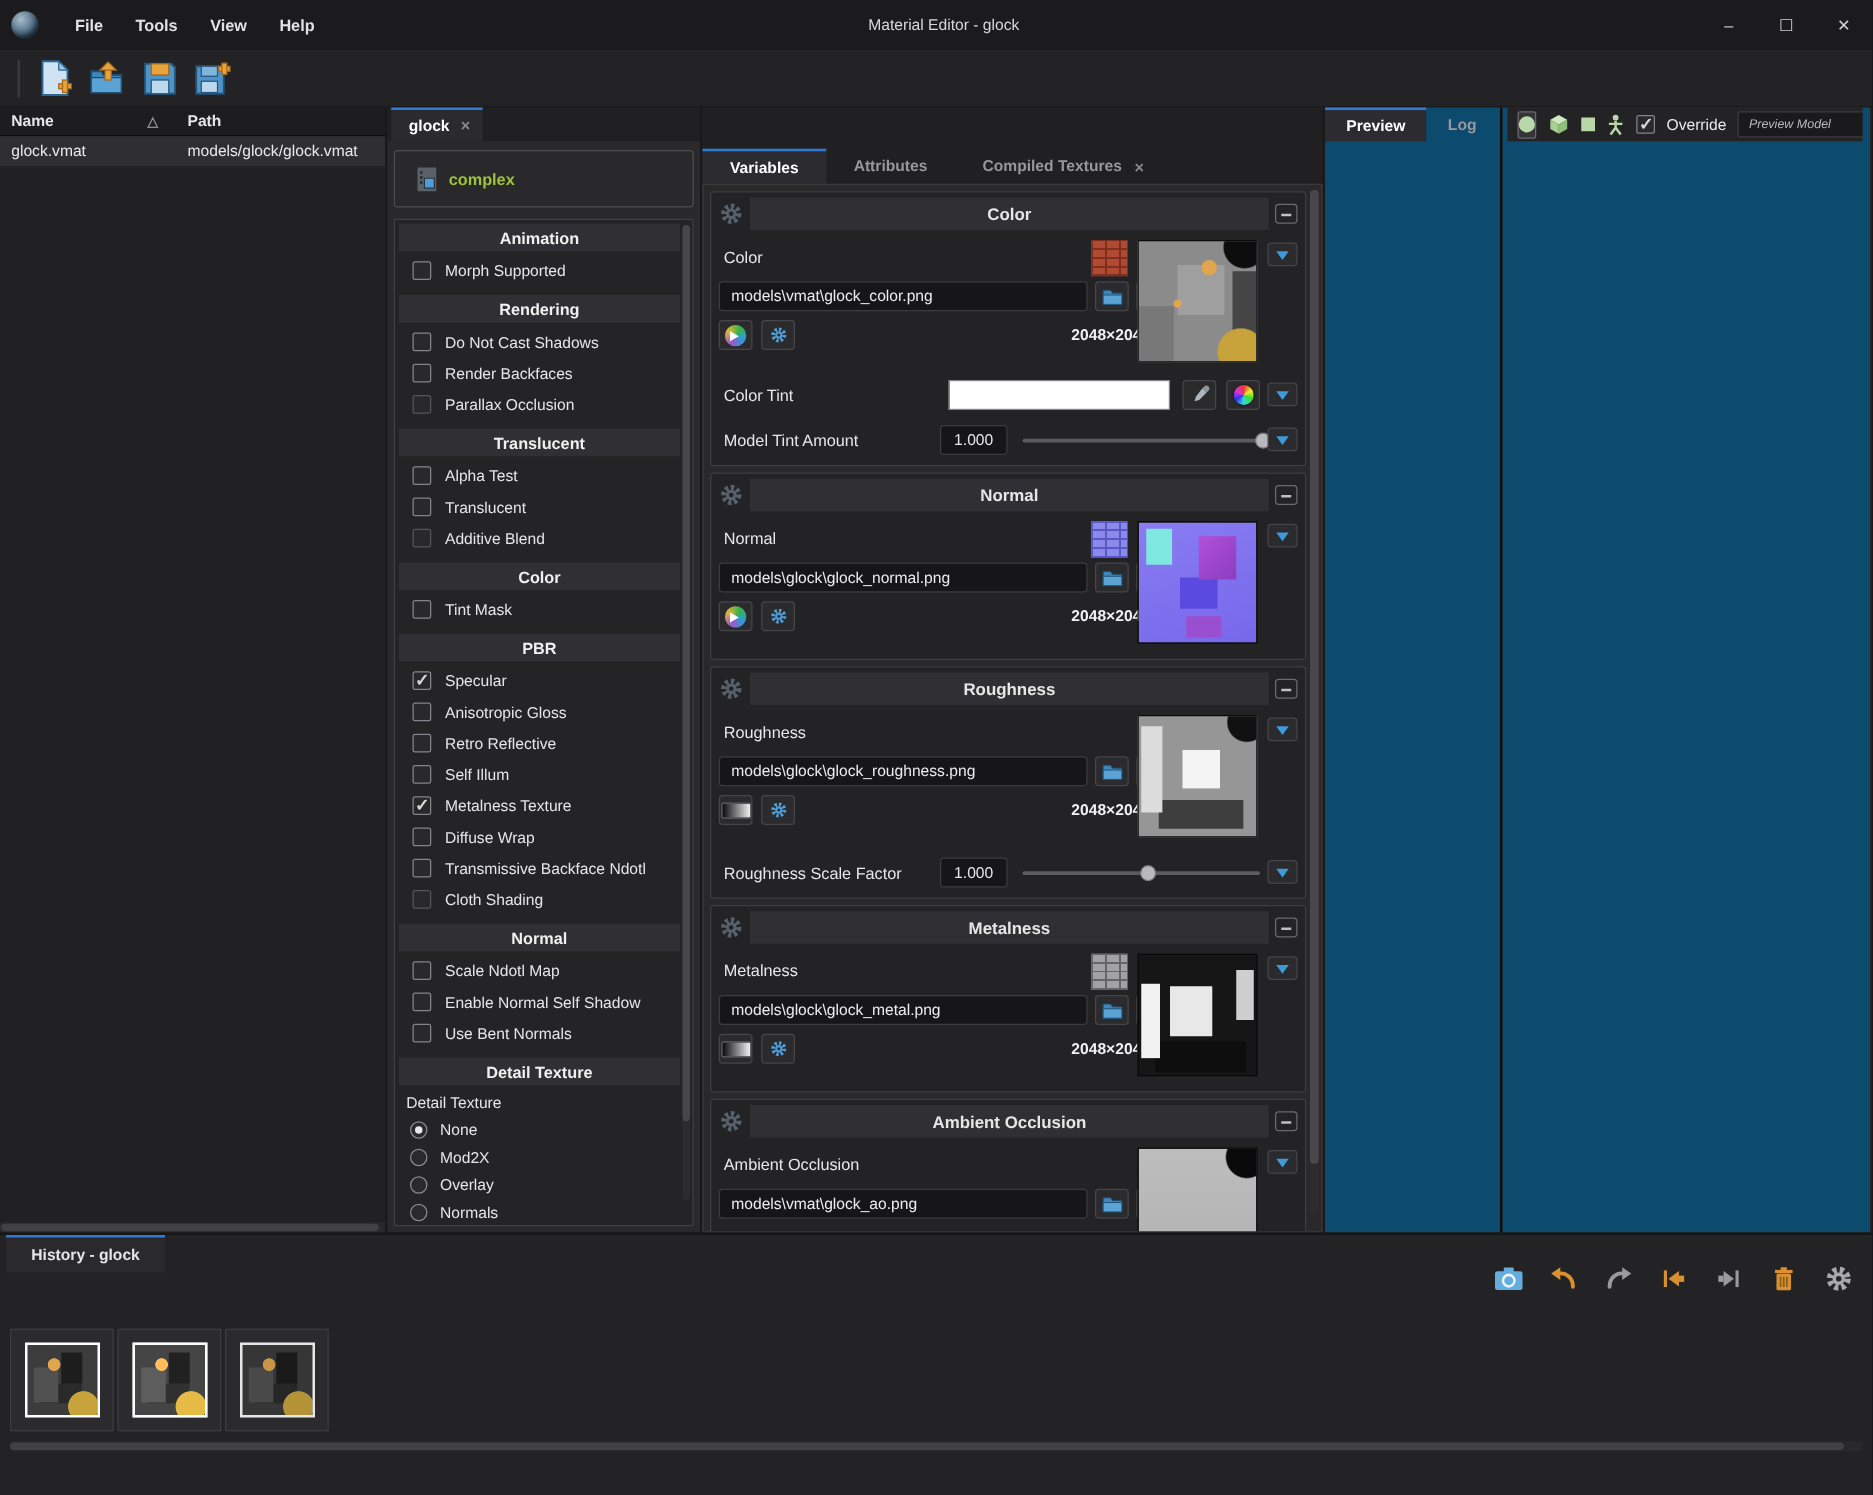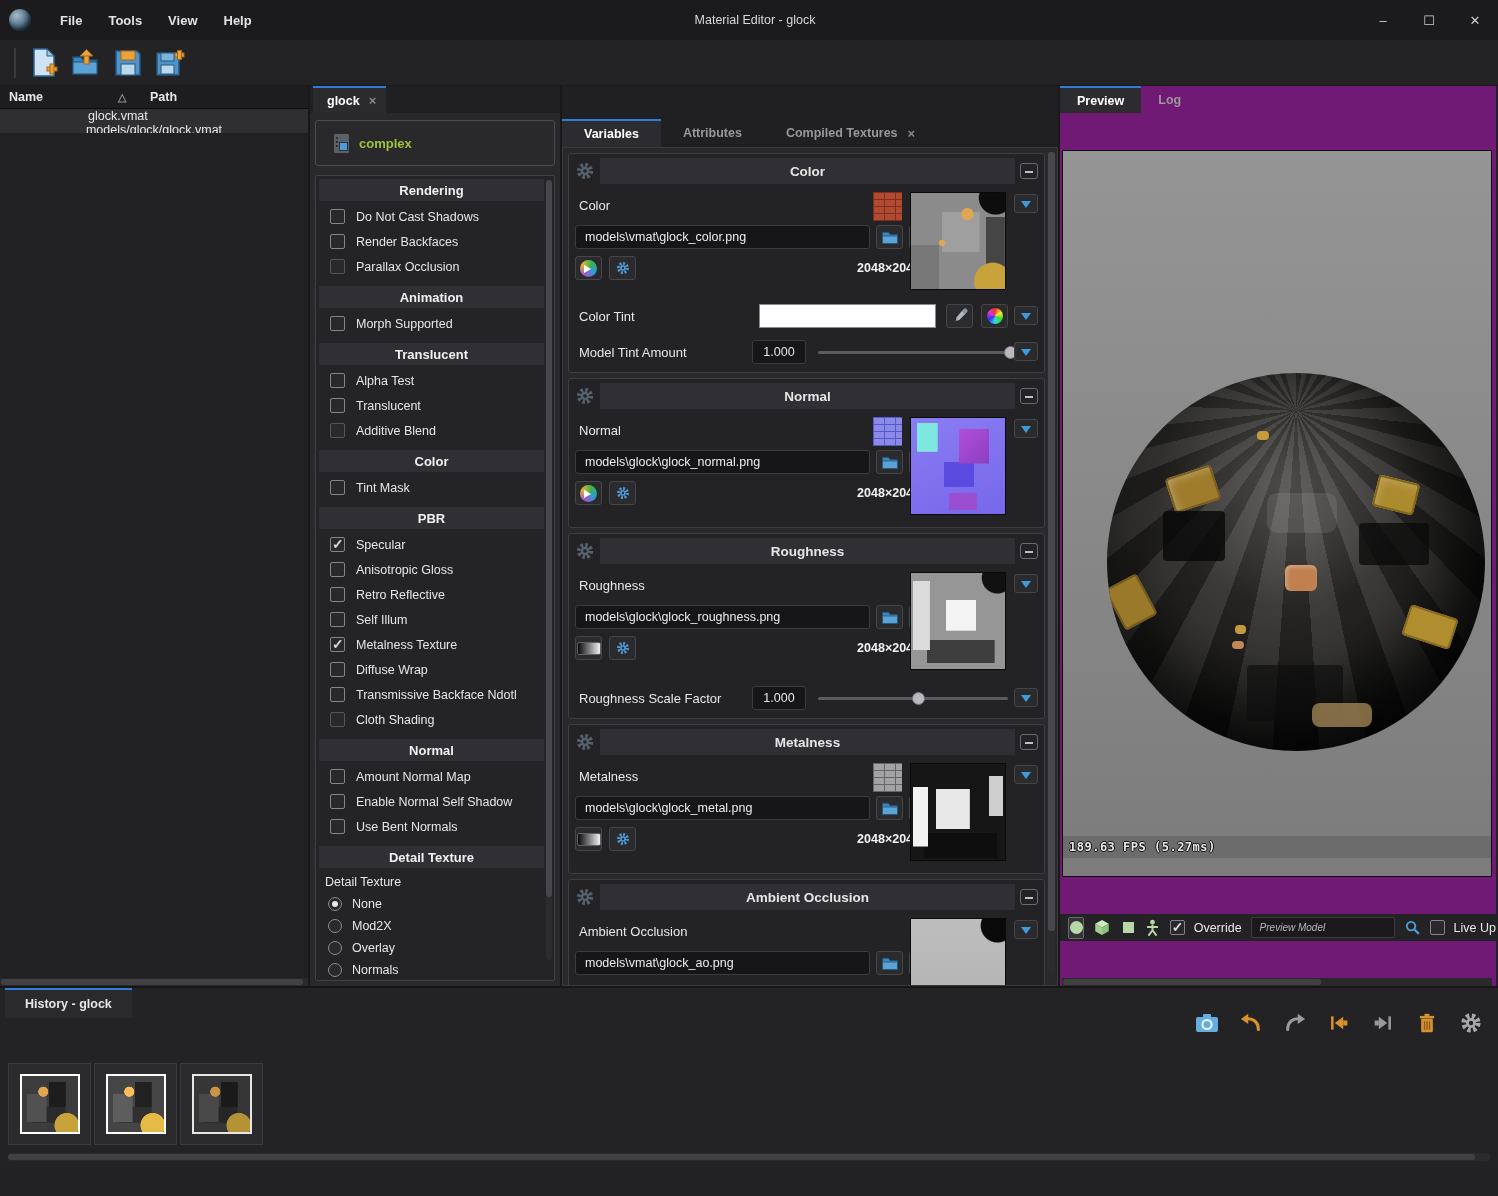--- a/index.html
+++ b/index.html
@@ -24,21 +24,21 @@
   .toolbar { height:46px; background:#232325; display:flex; align-items:center; padding-left:14px; border-bottom:1px solid #19191a; }
   .tb-sep { width:2px; height:30px; background:#3a3a3d; margin-right:8px; }
   .tb-btn { width:40px; height:34px; display:flex; align-items:center; justify-content:center; margin-right:2px; }
   
   .main { display:flex; height:900px; }
   
   .file-panel { width:310px; background:#242426; display:flex; flex-direction:column; border-right:2px solid #19191a; }
   .fb-header { height:23px; background:#1d1d1f; border-bottom:1px solid #0c0c0d; display:flex; align-items:center; font-weight:bold; font-size:12.5px; }
   .fb-header .col-name { width:118px; padding-left:9px; }
   .fb-header .sort { width:32px; color:#8f8f93; font-size:11px; }
-  .fb-row { height:24px; background:#2f2f32; display:flex; align-items:center; font-size:12.5px; color:#e8e8e8;flex-direction:column; }
+  .fb-row { height:24px; background:#2f2f32; display:flex; align-items:center; font-size:12.5px; color:#e8e8e8; }
   .fb-row .cell-name { width:150px; padding-left:9px; }
   .fb-body { flex:1; background:#212123; }
   .hscroll { height:8px; background:#2a2a2c; position:relative; }
   .hscroll .thumb { position:absolute; top:1px; height:6px; background:#414144; border-radius:3px; }
   
   .opt-col { width:252px; display:flex; flex-direction:column; background:#202022; border-right:2px solid #19191a; }
   .doc-tabbar { height:27px; display:flex; align-items:flex-end; background:#202022; }
   .doc-tab { height:27px; margin-left:3px; padding:0 10px 0 14px; background:#2b2b2e; border-top:2px solid #2f7cd8;
     display:flex; align-items:center; gap:9px; font-weight:bold; color:#fff; font-size:12.5px; }
   .tab-x { color:#8a8a8e; font-size:13px; }
@@ -139,21 +139,21 @@
   .brick-red { background:
     repeating-linear-gradient(0deg, #7e2f22 0 1.5px, transparent 1.5px 7px),
     repeating-linear-gradient(90deg, #7e2f22 0 1.5px, transparent 1.5px 11px), #b04a30; }
   .brick-blue { background:
     repeating-linear-gradient(0deg, #5858c8 0 1.5px, transparent 1.5px 7px),
     repeating-linear-gradient(90deg, #5858c8 0 1.5px, transparent 1.5px 11px), #8a8ae8; }
   .brick-gray { background:
     repeating-linear-gradient(0deg, #66666a 0 1.5px, transparent 1.5px 7px),
     repeating-linear-gradient(90deg, #66666a 0 1.5px, transparent 1.5px 11px), #a2a2a4; }
   
-  .prev-col { width:436px; display:flex; flex-direction:column; background:#701a75;gap:37px; }
+  .prev-col { width:436px; display:flex; background:#0c4a6e; }
   .prev-tabbar { height:27px; display:flex; align-items:flex-end; }
   .ptab { height:27px; padding:0 17px; display:flex; align-items:center; color:#98989c; font-weight:bold; font-size:12.5px; }
   .ptab.active { background:#2c2c30; border-top:2px solid #2f7cd8; color:#fff; }
   .viewport { flex:1; margin:0 4px 0 2px; border:1px solid #0c0c0d; position:relative; overflow:hidden;
     background:linear-gradient(#959595,#7c7c7c); }
   .fps-strip { position:absolute; left:0; right:0; bottom:18px; height:22px; background:rgba(60,60,60,.25);
     display:flex; align-items:center; }
   .fps-text { font-family:"DejaVu Sans Mono", monospace; font-size:12px; font-weight:bold; color:#e8e8e8;
     padding-left:6px; letter-spacing:.5px;
     text-shadow:-1px 0 #111, 1px 0 #111, 0 -1px #111, 0 1px #111; }
@@ -286,40 +286,40 @@
         </div>
       </div>
       <div class="opt-content">
         <div class="shader-box">
           <span class="shader-icon"></span>
           <span class="shader-name" style="color:#9dc43a">complex</span>
         </div>
         <div class="opt-box">
 
           <div class="section">
+            <div class="sec-header">Animation</div>
+            <div class="opt-row">
+              <span class="cb"></span>
+              <span>Morph Supported</span>
+              </div>
+          </div>
+
+          <div class="section">
             <div class="sec-header">Rendering</div>
             <div class="opt-row">
               <span class="cb"></span>
               <span>Do Not Cast Shadows</span>
               </div>
             <div class="opt-row">
               <span class="cb"></span>
               <span>Render Backfaces</span>
               </div>
             <div class="opt-row disabled">
               <span class="cb"></span>
               <span>Parallax Occlusion</span>
-              </div>
-          </div>
-
-          <div class="section">
-            <div class="sec-header">Animation</div>
-            <div class="opt-row">
-              <span class="cb"></span>
-              <span>Morph Supported</span>
               </div>
           </div>
 
           <div class="section">
             <div class="sec-header">Translucent</div>
             <div class="opt-row">
               <span class="cb"></span>
               <span>Alpha Test</span>
               </div>
             <div class="opt-row">
@@ -373,21 +373,21 @@
             <div class="opt-row disabled">
               <span class="cb"></span>
               <span>Cloth Shading</span>
               </div>
           </div>
 
           <div class="section">
             <div class="sec-header">Normal</div>
             <div class="opt-row">
               <span class="cb"></span>
-              <span>Amount Normal Map</span>
+              <span>Scale Ndotl Map</span>
               </div>
             <div class="opt-row">
               <span class="cb"></span>
               <span>Enable Normal Self Shadow</span>
               </div>
             <div class="opt-row">
               <span class="cb"></span>
               <span>Use Bent Normals</span>
               </div>
           </div>

